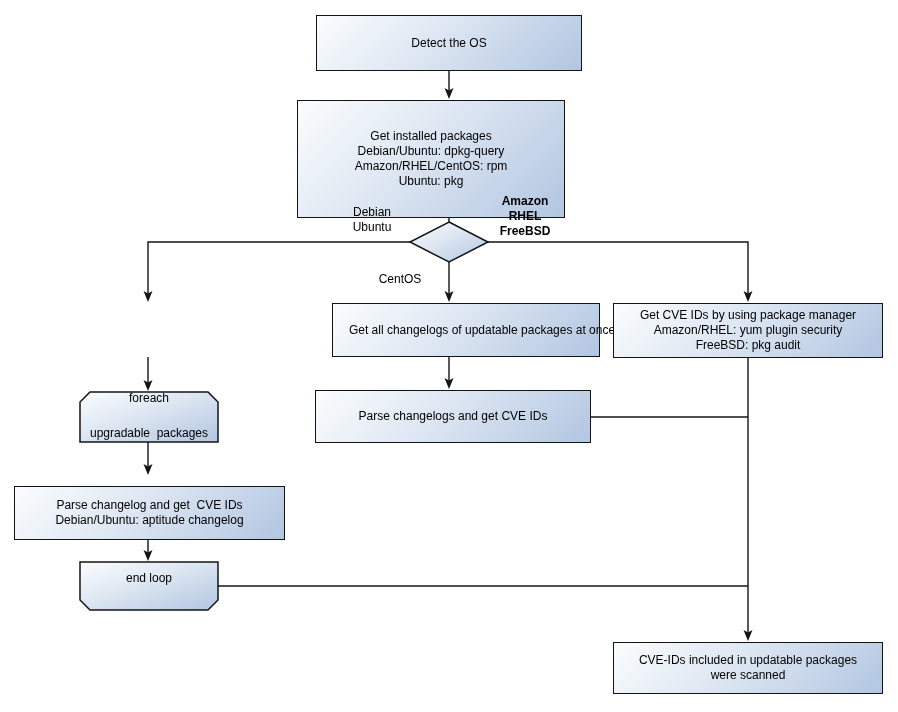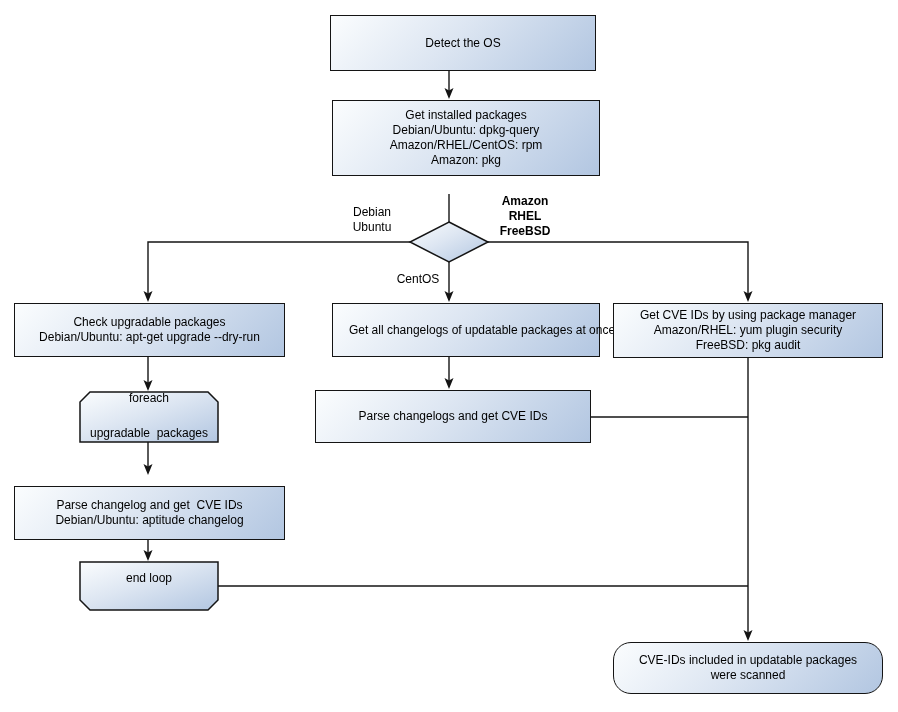--- a/index.html
+++ b/index.html
@@ -64,35 +64,31 @@
       <path d="M748,641 L743.5,630 L748,632.5 L752.5,630 Z"></path>
     </g>
 
     <polygon points="449,222 488,242 449,262 410,242" fill="url(#nodeGrad)" stroke="#141414" stroke-width="1.5"></polygon>
 
     <polygon points="90,392 208,392 218,402 218,442 80,442 80,402" fill="url(#nodeGrad)" stroke="#141414" stroke-width="1.5"></polygon>
 
     <polygon points="80,562 218,562 218,600 208,610 90,610 80,600" fill="url(#nodeGrad)" stroke="#141414" stroke-width="1.5"></polygon>
   </svg>
 
-  <div class="node rect" style="left:316px;top:15px;width:266px;height:56px;margin-left:14px;">
+  <div class="node rect" style="left:316px;top:15px;width:266px;height:56px;">
     <div class="ln">Detect the OS</div>
   </div>
 
-  <div class="node rect" style="left:332px;top:100px;width:268px;height:76px;">
+  <div class="node rect" style="left:297px;top:100px;width:268px;height:118px;">
     <div class="ln">Get installed packages</div>
     <div class="ln">Debian/Ubuntu: dpkg-query</div>
     <div class="ln">Amazon/RHEL/CentOS: rpm</div>
-    <div class="ln">Amazon: pkg</div>
+    <div class="ln">Ubuntu: pkg</div>
   </div>
 
-  <div class="node rect" style="left:14px;top:303px;width:271px;height:54px;">
-    <div class="ln">Check upgradable packages</div>
-    <div class="ln">Debian/Ubuntu: apt-get upgrade --dry-run</div>
-  </div>
 
   <div class="node rect" style="left:332px;top:303px;width:268px;height:54px;padding-left:32px;">
     <div class="ln">Get all changelogs of updatable packages at once</div>
   </div>
 
   <div class="node rect" style="left:613px;top:303px;width:270px;height:55px;">
     <div class="ln">Get CVE IDs by using package manager</div>
     <div class="ln">Amazon/RHEL: yum plugin security</div>
     <div class="ln">FreeBSD: pkg audit</div>
   </div>
@@ -108,33 +104,33 @@
   </div>
 
   <div class="node rect" style="left:315px;top:390px;width:276px;height:53px;">
     <div class="ln">Parse changelogs and get CVE IDs</div>
   </div>
 
   <div class="node overlay" style="left:80px;top:562px;width:138px;height:32px;justify-content:center;">
     <div class="ln">end loop</div>
   </div>
 
-  <div class="node rect" style="left:613px;top:642px;width:270px;height:52px;border-radius:18px;">
+  <div class="node rect" style="left:613px;top:642px;width:270px;height:52px;">
     <div class="ln">CVE-IDs included in updatable packages</div>
     <div class="ln">were scanned</div>
   </div>
 
   <div class="elabel" style="left:329px;top:205px;width:86px;">
     <div class="ln">Debian</div>
     <div class="ln">Ubuntu</div>
   </div>
 
   <div class="elabel" style="left:480px;top:194px;width:90px;font-weight:bold;">
     <div class="ln">Amazon</div>
     <div class="ln">RHEL</div>
     <div class="ln">FreeBSD</div>
   </div>
 
-  <div class="elabel" style="left:378px;top:272px;width:80px;">
+  <div class="elabel" style="left:360px;top:272px;width:80px;">
     <div class="ln">CentOS</div>
   </div>
 
 </div>
 
 </body></html>

